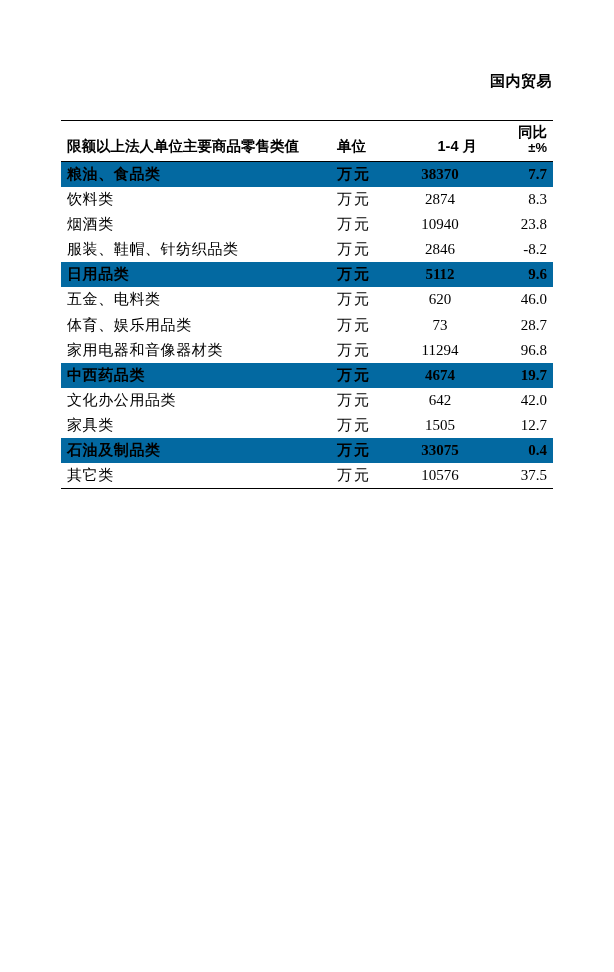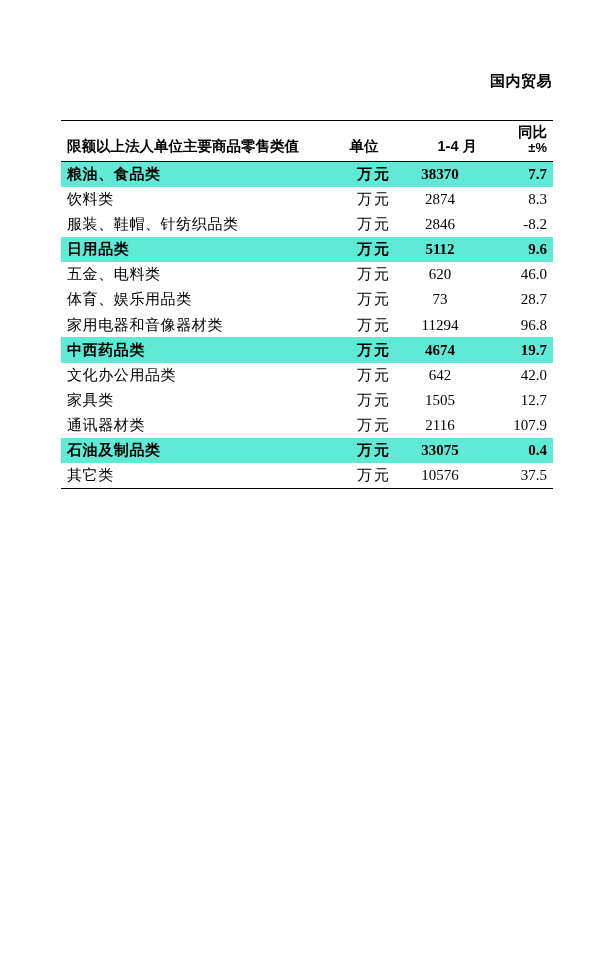--- a/index.html
+++ b/index.html
@@ -43,37 +43,37 @@
     font-weight: bold;
     font-size: 14.5px;
     padding: 3px 6px 5px 6px;
     vertical-align: bottom;
     border-top: 1.6px solid #000;
     border-bottom: 1.6px solid #000;
     background: #ffffff;
     white-space: nowrap;
   }
   th.h-name { text-align: left; padding-left: 5px; }
-  th.h-unit { text-align: center; width: 54px; }
+  th.h-unit { text-align: left; width: 54px; }
   th.h-value { text-align: right; width: 74px; }
   th.h-yoy { text-align: right; width: 58px; padding-right: 8px; line-height: 1.15; }
   th.h-yoy .yoy-l2 { display: block; font-size: 13px; }
 
   table.retail-table tbody td {
     padding: 3.2px 6px;
     font-size: 15px;
     border: none;
     line-height: 1.25;
   }
   td.c-name { text-align: left; padding-left: 5px; letter-spacing: 0.6px; }
-  td.c-unit { text-align: right; letter-spacing: 2px; font-size: 14px; }
+  td.c-unit { text-align: left; letter-spacing: 2px; font-size: 14px; }
   td.c-value { text-align: center; font-family: "Liberation Serif", "DejaVu Serif", serif; }
   td.c-yoy { text-align: right; padding-right: 8px; font-family: Liberation Serif, serif; }
 
-  tr.shade td { background: #5eead4; }
+  tr.shade td { background: #0369a1; }
   tr.bold td { font-weight: bold; }
   tbody tr:last-child td { border-bottom: 1.6px solid #000; }
 </style>
 </head>
 <body>
 
 <div class="page">
 
   <div class="section-title">国内贸易</div>
 
@@ -94,20 +94,26 @@
           <td class="c-name">粮油、食品类</td>
           <td class="c-unit">万元</td>
           <td class="c-value">38370</td>
           <td class="c-yoy">7.7</td>
         </tr>
         <tr>
           <td class="c-name">饮料类</td>
           <td class="c-unit">万元</td>
           <td class="c-value">2874</td>
           <td class="c-yoy">8.3</td>
+        </tr>
+        <tr>
+          <td class="c-name">烟酒类</td>
+          <td class="c-unit">万元</td>
+          <td class="c-value">10940</td>
+          <td class="c-yoy">23.8</td>
         </tr>
         <tr>
           <td class="c-name">服装、鞋帽、针纺织品类</td>
           <td class="c-unit">万元</td>
           <td class="c-value">2846</td>
           <td class="c-yoy">-8.2</td>
         </tr>
         <tr class="shade bold">
           <td class="c-name">日用品类</td>
           <td class="c-unit">万元</td>
@@ -143,26 +149,20 @@
           <td class="c-unit">万元</td>
           <td class="c-value">642</td>
           <td class="c-yoy">42.0</td>
         </tr>
         <tr>
           <td class="c-name">家具类</td>
           <td class="c-unit">万元</td>
           <td class="c-value">1505</td>
           <td class="c-yoy">12.7</td>
         </tr>
-        <tr>
-          <td class="c-name">通讯器材类</td>
-          <td class="c-unit">万元</td>
-          <td class="c-value">2116</td>
-          <td class="c-yoy">107.9</td>
-        </tr>
         <tr class="shade bold">
           <td class="c-name">石油及制品类</td>
           <td class="c-unit">万元</td>
           <td class="c-value">33075</td>
           <td class="c-yoy">0.4</td>
         </tr>
         <tr>
           <td class="c-name">其它类</td>
           <td class="c-unit">万元</td>
           <td class="c-value">10576</td>

